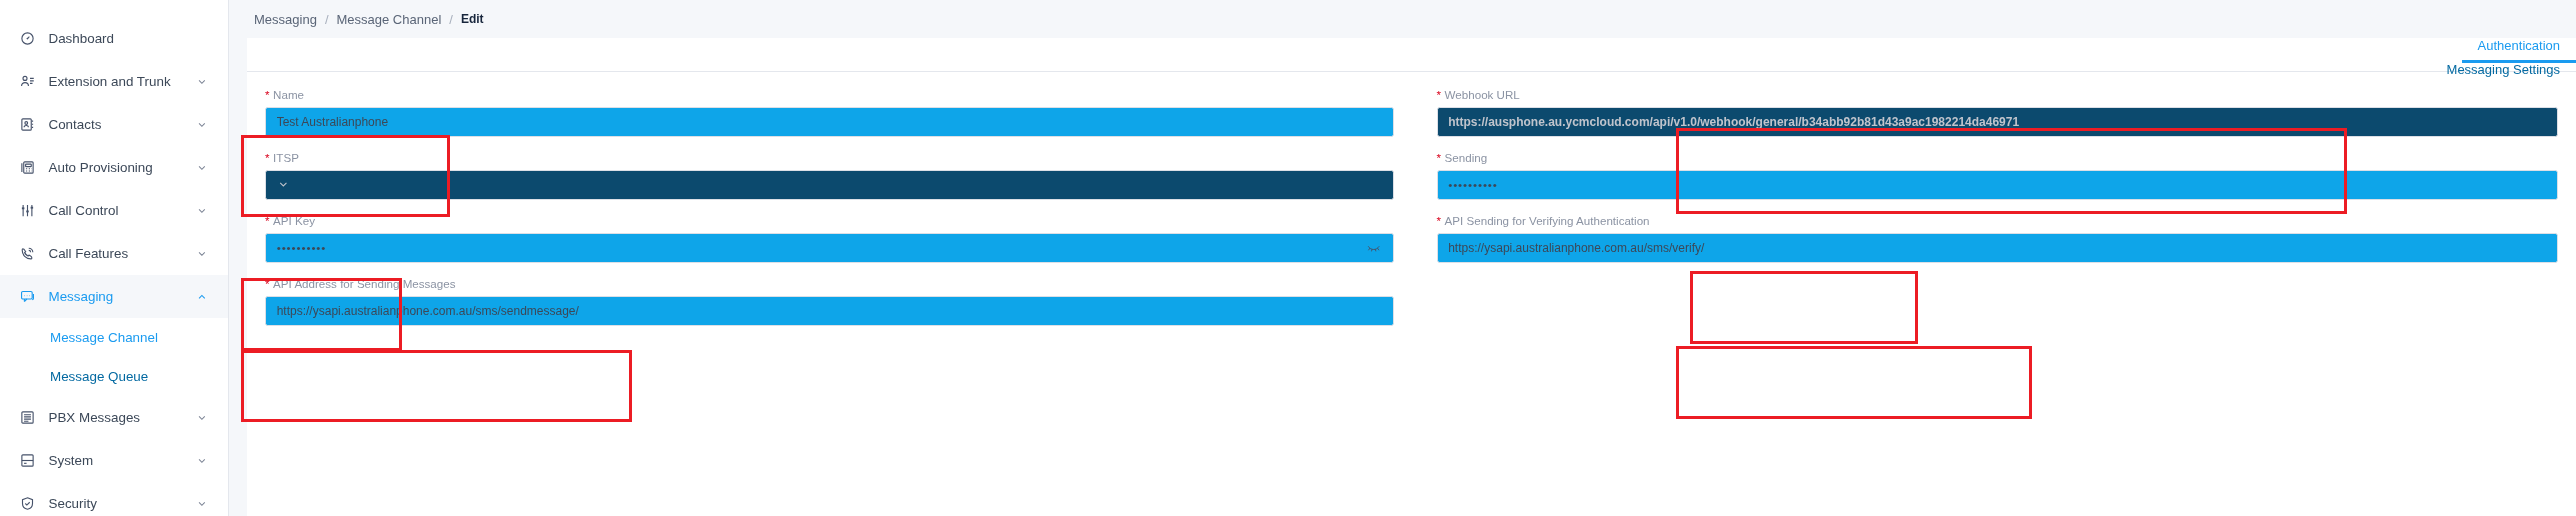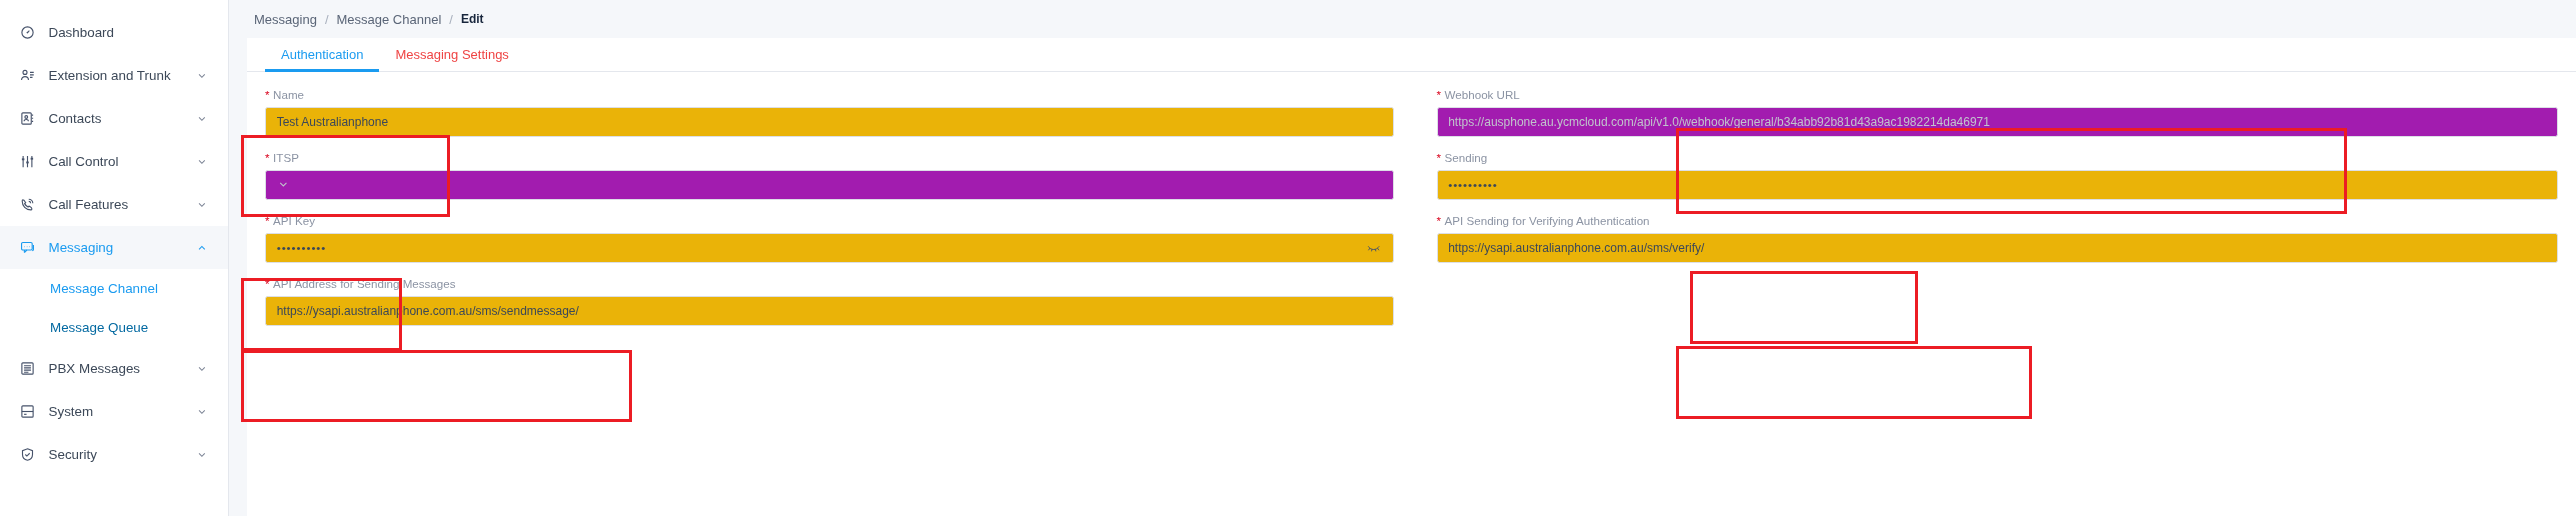--- a/index.html
+++ b/index.html
@@ -9,21 +9,21 @@
     font-family: "Liberation Sans", "DejaVu Sans", sans-serif;
     overflow: hidden;
   }
   .app { display: flex; width: 2576px; height: 517px; }
 
   
   .sidebar {
     width: 229px; min-width: 229px; height: 517px;
     background: #ffffff;
     border-right: 0.9px solid #e4e7ed;
-    padding-top: 11px;
+    padding-top: 17px;
     position: relative;
   }
   .nav-item {
     display: flex; align-items: center;
     height: 43px;
     padding: 0 19.7px 0 18px;
     color: #3c4858;
     font-size: 13.4px;
     cursor: pointer;
     position: relative;
@@ -83,25 +83,26 @@
     flex: 1;
     position: relative;
   }
 
   .tabbar {
     height: 34px;
     border-bottom: 0.9px solid #e4e7ed;
     display: flex; align-items: flex-end;
     padding-left: 18px;
     position: relative;
+    flex-direction: column;
   }
   .tab {
     padding: 0 16px 9px 16px;
     font-size: 13px;
-    color: #ef4444;
+    color: #0369a1;
     cursor: pointer;
     position: relative;
   }
   .tab.on { color: #1a9bf0; }
   .tab.on::after {
     content: ""; position: absolute;
     left: 0; right: 0; bottom: -0.9px; height: 2.7px;
     background: #1a9bf0;
   }
 
@@ -118,28 +119,28 @@
     color: #8b93a3;
     margin-bottom: 4.5px;
     display: flex; align-items: center;
     height: 16px;
   }
   .req { color: #d9001b; margin-right: 3.6px; font-size: 11.6px; line-height: 1; }
   .inp {
     height: 30px;
     border: 0.9px solid #dcdfe6;
     border-radius: 2.7px;
-    background: #eab308;
+    background: #0ea5e9;
     display: flex; align-items: center;
     padding: 0 10.7px;
     font-size: 12px;
     color: #3c4858;
     position: relative;
   }
-  .inp.dis { background: #a21caf; color: #c0c4cc; }
+  .inp.dis { background: #0c4a6e; color: #c0c4cc; font-weight: bold; }
   .inp .val { flex: 1; white-space: nowrap; overflow: hidden; }
   .inp .dots { letter-spacing: 0.9px; font-size: 11.6px; color: #3c4858; }
   .inp .trail {
     width: 16px; height: 16px; min-width: 16px;
     color: #46526a; display: flex; align-items: center; justify-content: center;
   }
   .inp .trail svg { width: 13.4px; height: 13.4px; display: block; }
   .inp .caret { color: #c0c4cc; width: 14.3px; display:flex; align-items:center; justify-content:center;}
   .inp .caret svg { width: 10.7px; height: 10.7px; display:block; }
 
@@ -195,20 +196,36 @@
           </svg>
       </span>
       <span class="lbl">Contacts</span>
       <span class="chev">
         <svg viewBox="0 0 24 24" fill="none" stroke="currentColor" stroke-width="2.6">
             <path d="M5 8.5l7 7 7-7"></path>
           </svg>
       </span>
     </div>
 
+    <div class="nav-item">
+      <span class="ico">
+        <svg viewBox="0 0 24 24" fill="none" stroke="currentColor" stroke-width="1.8">
+            <rect x="6" y="3" width="15" height="18" rx="1.5"></rect>
+            <rect x="9" y="6.5" width="9" height="4" rx="0.6"></rect>
+            <path d="M9.5 14h2M14 14h2M18 14h0.6M9.5 17.5h2M14 17.5h2M18 17.5h0.6"></path>
+            <path d="M3 5v14"></path>
+          </svg>
+      </span>
+      <span class="lbl">Auto Provisioning</span>
+      <span class="chev">
+        <svg viewBox="0 0 24 24" fill="none" stroke="currentColor" stroke-width="2.6">
+            <path d="M5 8.5l7 7 7-7"></path>
+          </svg>
+      </span>
+    </div>
 
     <div class="nav-item">
       <span class="ico">
         <svg viewBox="0 0 24 24" fill="none" stroke="currentColor" stroke-width="1.8">
             <path d="M5 3v18M12 3v18M19 3v18"></path>
             <rect x="3" y="7" width="4" height="3" fill="currentColor" stroke="none"></rect>
             <rect x="10" y="12" width="4" height="3" fill="currentColor" stroke="none"></rect>
             <rect x="17" y="6" width="4" height="3" fill="currentColor" stroke="none"></rect>
           </svg>
       </span>

